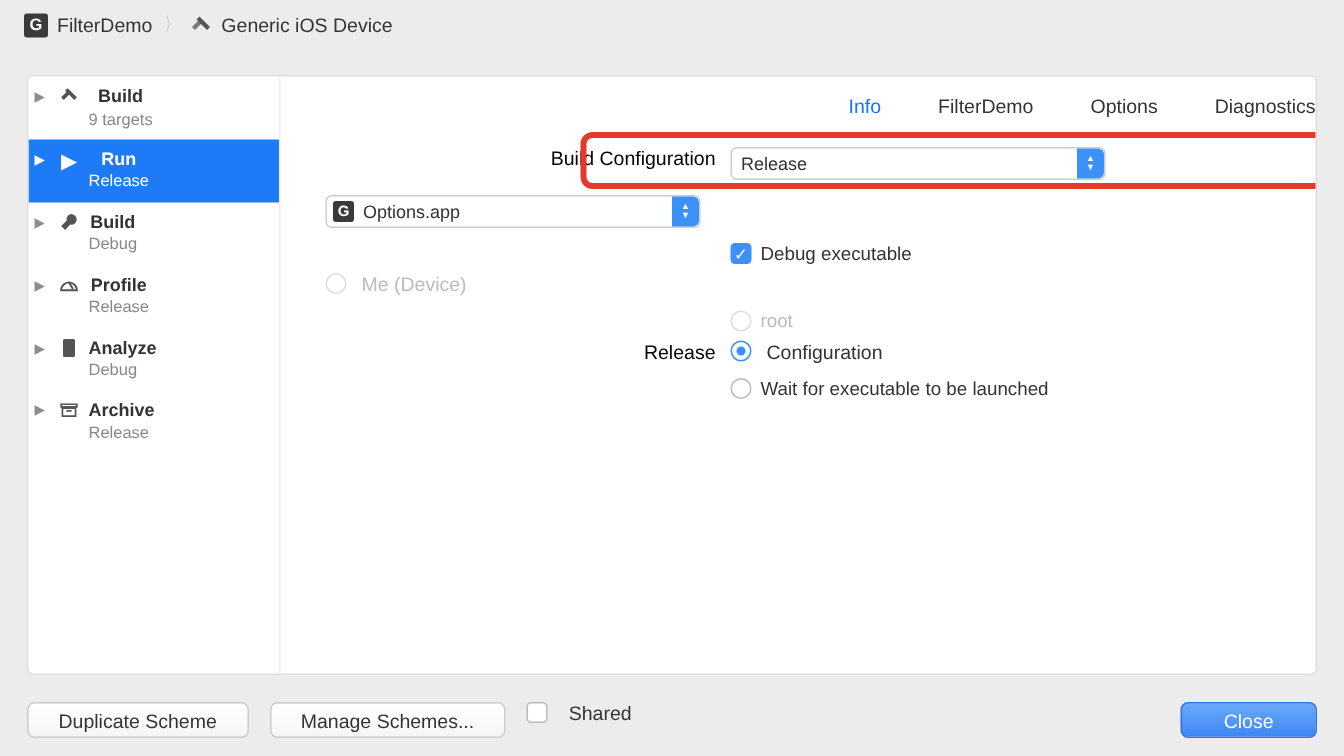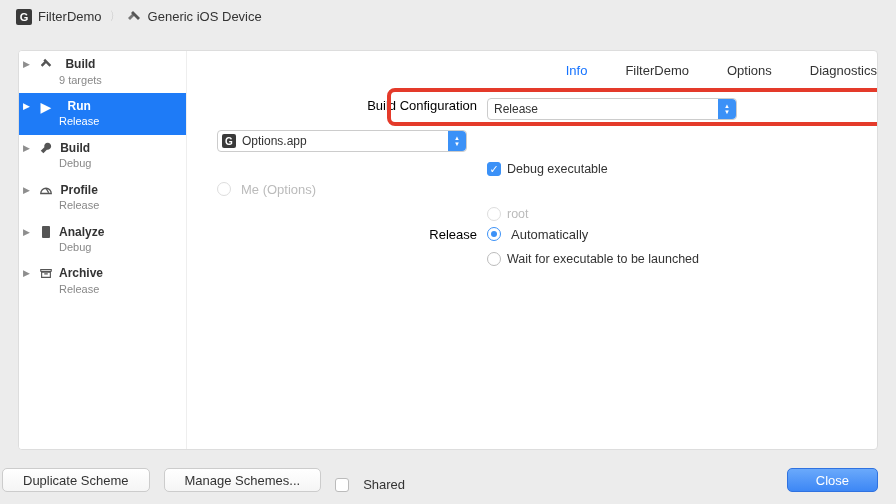--- a/index.html
+++ b/index.html
@@ -197,42 +197,41 @@
   .radio.disabled { border-color: #ddd; }
   .disabled-text { color: #bbb; }
   .sub-row {
     display:flex; align-items:center; gap:6px;
     margin-left: 270px;
     margin-bottom: 6px;
     font-size: 12.5px;
   }
   .footer {
     position: absolute;
-    left: 2px; right: 18px; bottom: 12px;
-    display: flex;
-    align-items: flex-end;
+    left: 18px; right: 18px; bottom: 12px;
+    display: flex;
+    align-items: flex-start;
     gap: 14px;
   }
   .btn {
     background: linear-gradient(#fff,#f5f5f5);
     border: 1px solid #ccc;
     border-radius: 5px;
     height: 24px;
     padding: 0 20px;
     font-size: 13px;
     display: inline-flex;
     align-items: center;
     justify-content: center;
   }
   .btn.primary {
     background: linear-gradient(#6aa9fb,#3d87f5);
     color: #fff;
     border-color: #2f72e0;
     padding: 0 28px;
-    margin-top: 24px;
   }
   .spacer { flex: 1; }
   .hammer-svg { width:16px;height:16px; }
 </style>
 </head>
 <body>
 
 <div class="breadcrumb">
   <span class="proj-icon">G</span>
   <span>FilterDemo</span>
@@ -335,31 +334,31 @@
         </div>
       </div>
 
       <div class="sub-row">
         <span class="checkbox checked">✓</span>
         <span>Debug executable</span>
       </div>
 
       <div class="row" style="margin-top:6px">
         <span class="radio disabled"></span>
-        <span class="disabled-text">Me (Options)</span>
+        <span class="disabled-text">Me (Device)</span>
       </div>
       <div class="sub-row">
         <span class="radio disabled"></span>
         <span class="disabled-text">root</span>
       </div>
 
       <div class="row" style="margin-top:6px">
         <span class="lbl">Release</span>
         <span class="radio on"></span>
-        <span>Automatically</span>
+        <span>Configuration</span>
       </div>
       <div class="sub-row">
         <span class="radio"></span>
         <span>Wait for executable to be launched</span>
       </div>
     </div>
   </div>
 </div>
 
 <div class="footer">

